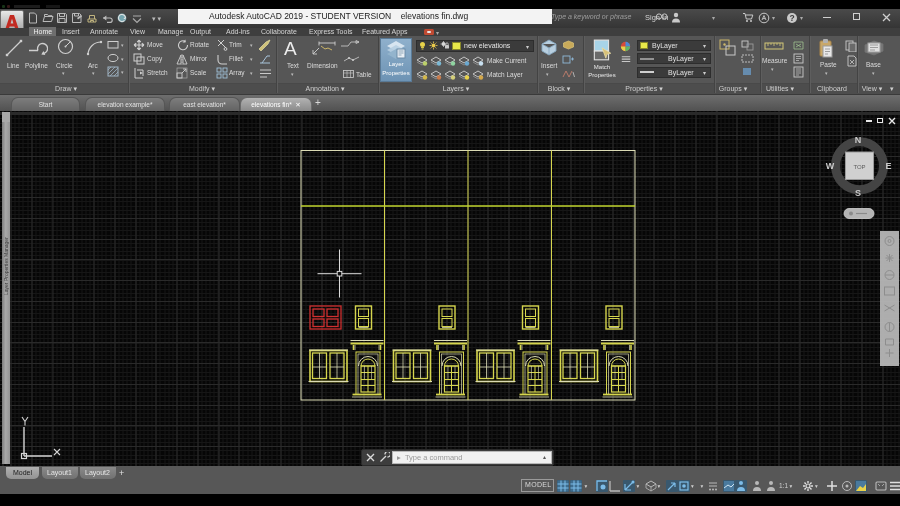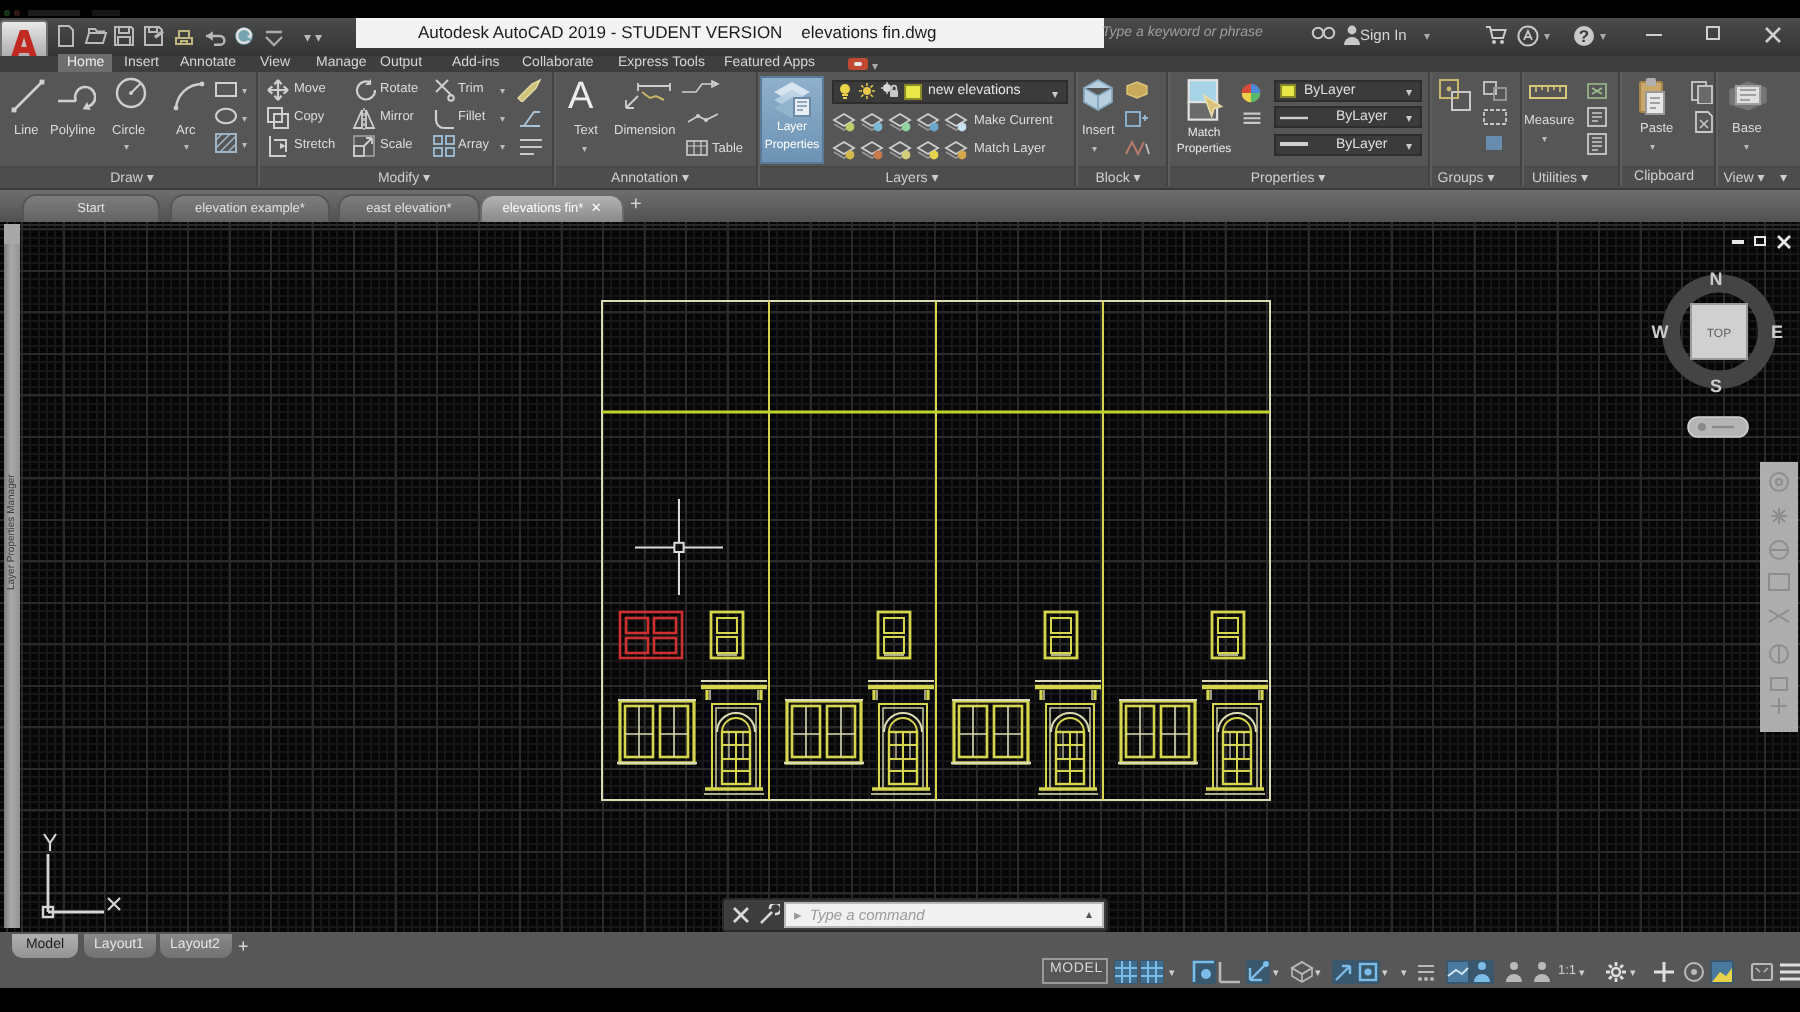--- a/index.html
+++ b/index.html
@@ -54,21 +54,21 @@
 <div class="t" style="left:551px;top:12.5px;font-size:7px;font-style:italic;color:#9f9f9f">Type a keyword or phrase</div>
 <svg class="a" style="left:655px;top:12px" width="13" height="10" viewBox="0 0 13 10">
     <circle cx="4" cy="4.5" r="2.6" fill="none" stroke="#c9c9c9" stroke-width="1"></circle>
     <circle cx="9.5" cy="4.5" r="2.6" fill="none" stroke="#c9c9c9" stroke-width="1"></circle>
     <path d="M6.6 4.5 h0.4" stroke="#c9c9c9"></path>
   </svg>
 <svg class="a" style="left:671px;top:11.5px" width="10" height="11" viewBox="0 0 10 11">
     <circle cx="5" cy="3" r="2.2" fill="#c9c9c9"></circle>
     <path d="M1 10.5 a4 4 0 0 1 8 0 z" fill="#c9c9c9"></path>
   </svg>
-<div class="t" style="left:680px;top:13px;font-size:7.5px;color:#d5d5d5">Sign In</div>
+<div class="t" style="left:645px;top:13px;font-size:7.5px;color:#d5d5d5">Sign In</div>
 <div class="t" style="left:712px;top:14px;font-size:6px;color:#aaa">▾</div>
 <svg class="a" style="left:742px;top:12px" width="12" height="11" viewBox="0 0 12 11">
     <path d="M1 1.5 h2 l1.3 5.5 h5.2 l1.3 -4 H3.6" fill="none" stroke="#c9c9c9" stroke-width="1"></path>
     <circle cx="5" cy="9" r="1" fill="#c9c9c9"></circle>
     <circle cx="9" cy="9" r="1" fill="#c9c9c9"></circle>
   </svg>
 <svg class="a" style="left:758px;top:11.5px" width="12" height="12" viewBox="0 0 12 12">
     <circle cx="6" cy="6" r="4.8" fill="none" stroke="#c9c9c9" stroke-width="1"></circle>
     <path d="M4 8 L6 3.5 L8 8 M4.8 6.6 h2.4" stroke="#c9c9c9" fill="none" stroke-width="0.9"></path>
   </svg>
@@ -529,21 +529,21 @@
     <path d="M1 1 L7 7 M7 1 L1 7" stroke="#e8e8e8" stroke-width="1.4"></path>
   </svg>
 <div class="a" style="left:361px;top:449px;width:193px;height:16.5px;background:#3d3d3d;border:1px solid #2a2a2a;border-radius:2px"></div>
 <svg class="a" style="left:366px;top:453px" width="9" height="9" viewBox="0 0 9 9">
     <path d="M1 1 L8 8 M8 1 L1 8" stroke="#d9d9d9" stroke-width="1.4"></path>
   </svg>
 <svg class="a" style="left:379px;top:452px" width="11" height="11" viewBox="0 0 11 11">
     <path d="M1.5 9.5 L7 4 M6 2.5 a2.8 2.8 0 1 1 2.5 2.5" fill="none" stroke="#d9d9d9" stroke-width="1.3"></path>
   </svg>
 <div class="a" style="left:391.5px;top:450.5px;width:160px;height:13.5px;background:#f1f1f1;border:1px solid #b8b8b8"></div>
-<div class="t" style="left:397px;top:453px;font-size:7.5px;color:#9a9a9a">▸<span style="font-style:italic">&nbsp;&nbsp;Type a command</span></div>
+<div class="t" style="left:397px;top:453px;font-size:7.5px;color:#9a9a9a">▸<span style="">&nbsp;&nbsp;Type a command</span></div>
 <div class="t" style="left:543px;top:453px;font-size:6px;color:#555">▴</div>
 <div class="a" style="left:0;top:466px;width:900px;height:28px;background:#575757"></div>
 <div class="a" style="left:6px;top:467px;width:33px;height:11.5px;background:linear-gradient(#b0b0b0,#939393);border-radius:0 0 5px 5px;color:#1a1a1a;font-size:7px;text-align:center;line-height:11px">Model</div>
 <div class="a" style="left:41.5px;top:467px;width:36px;height:11.5px;background:linear-gradient(#8a8a8a,#717171);border-radius:0 0 5px 5px;color:#e6e6e6;font-size:7px;text-align:center;line-height:11px">Layout1</div>
 <div class="a" style="left:79.5px;top:467px;width:36px;height:11.5px;background:linear-gradient(#8a8a8a,#717171);border-radius:0 0 5px 5px;color:#e6e6e6;font-size:7px;text-align:center;line-height:11px">Layout2</div>
 <div class="t" style="left:119px;top:467.5px;font-size:9px;color:#e2e2e2">+</div>
 <div class="a" style="left:521px;top:478.5px;width:33px;height:13px;border:1px solid #9a9a9a"></div>
 <div class="t" style="left:525px;top:481px;font-size:7px;color:#d8d8d8;letter-spacing:0.3px">MODEL</div>
 <svg class="a" style="left:557px;top:479.5px" width="12" height="12" viewBox="0 0 12 12">
     <rect x="0" y="0" width="12" height="12" rx="1" fill="#39586e"></rect>

